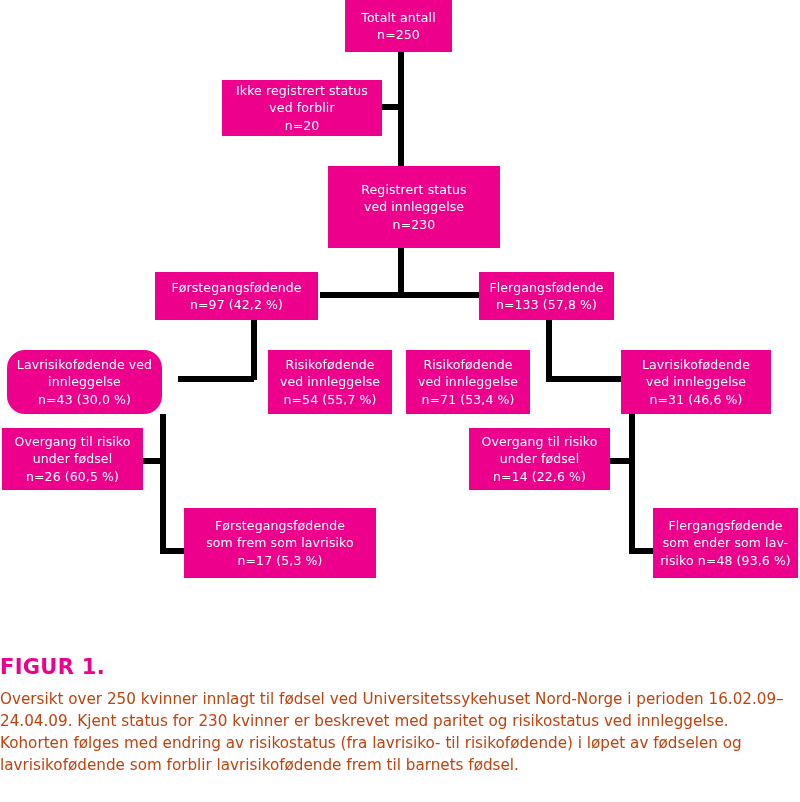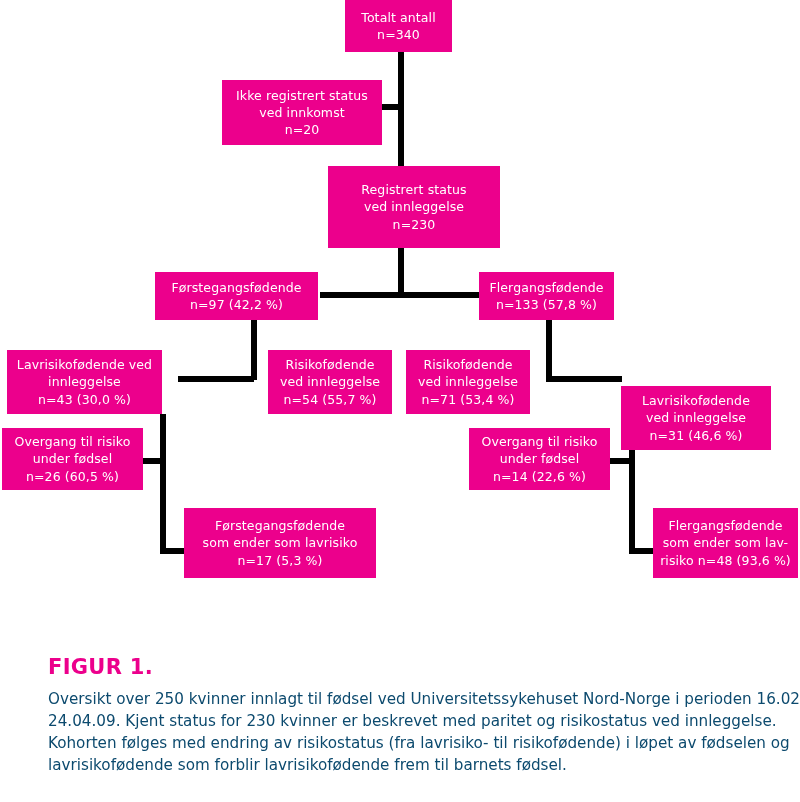--- a/index.html
+++ b/index.html
@@ -31,31 +31,31 @@
     letter-spacing:.1px;
     z-index:2;
   }
   .node .ln{display:block;white-space:nowrap;}
 
   .conn{position:absolute;background:#000000;z-index:1;}
   .v{width:6px;}
   .h{height:6px;}
 
   
-  #caption{position:absolute;left:0;top:655px;width:665px;padding-left:48px;}
+  #caption{position:absolute;left:0;top:655px;width:665px;}
   #figure-label{
     color:#EC008C;
     font-weight:bold;
     font-size:21px;
     letter-spacing:.3px;
     margin:0 0 9px 0;
     font-family:"DejaVu Sans","Liberation Sans",sans-serif;
   }
   #caption-text{
-    color:#0c4a6e;
+    color:#c2410c;
     font-size:15.2px;
     line-height:1.45;
     margin:0;
     width:800px;
     font-family:"DejaVu Sans","Liberation Sans",sans-serif;
   }
 </style>
 </head>
 <body>
 
@@ -78,84 +78,84 @@
     <div class="conn v" style="left:160px;top:414px;height:140px;"></div>
     <div class="conn h" style="left:143px;top:458px;width:20px;"></div>
     <div class="conn h" style="left:160px;top:548px;width:24px;"></div>
 
     <div class="conn v" style="left:629px;top:414px;height:140px;"></div>
     <div class="conn h" style="left:610px;top:458px;width:25px;"></div>
     <div class="conn h" style="left:629px;top:548px;width:24px;"></div>
 
     <div class="node" style="left:345px;top:0px;width:107px;height:52px;">
       <span class="ln">Totalt antall</span>
-      <span class="ln">n=340</span>
+      <span class="ln">n=250</span>
     </div>
 
-    <div class="node" style="left:222px;top:80px;width:160px;height:65px;text-align:center;">
+    <div class="node" style="left:222px;top:80px;width:160px;height:56px;text-align:center;">
       <span class="ln">Ikke registrert status</span>
-      <span class="ln">ved innkomst</span>
+      <span class="ln">ved forblir</span>
       <span class="ln">n=20</span>
     </div>
 
     <div class="node" style="left:328px;top:166px;width:172px;height:82px;">
       <span class="ln">Registrert status</span>
       <span class="ln">ved innleggelse</span>
       <span class="ln">n=230</span>
     </div>
 
     <div class="node" style="left:155px;top:272px;width:163px;height:48px;">
       <span class="ln">Førstegangsfødende</span>
       <span class="ln">n=97 (42,2 %)</span>
     </div>
 
     <div class="node" style="left:479px;top:272px;width:135px;height:48px;">
       <span class="ln">Flergangsfødende</span>
       <span class="ln">n=133 (57,8 %)</span>
     </div>
 
-    <div class="node" style="left:7px;top:350px;width:155px;height:64px;">
+    <div class="node" style="left:7px;top:350px;width:155px;height:64px;border-radius:18px;">
       <span class="ln">Lavrisikofødende ved</span>
       <span class="ln">innleggelse</span>
       <span class="ln">n=43 (30,0 %)</span>
     </div>
 
     <div class="node" style="left:268px;top:350px;width:124px;height:64px;">
       <span class="ln">Risikofødende</span>
       <span class="ln">ved innleggelse</span>
       <span class="ln">n=54 (55,7 %)</span>
     </div>
 
     <div class="node" style="left:406px;top:350px;width:124px;height:64px;">
       <span class="ln">Risikofødende</span>
       <span class="ln">ved innleggelse</span>
       <span class="ln">n=71 (53,4 %)</span>
     </div>
 
-    <div class="node" style="left:621px;top:350px;width:150px;height:64px;margin-top:36px;">
+    <div class="node" style="left:621px;top:350px;width:150px;height:64px;">
       <span class="ln">Lavrisikofødende</span>
       <span class="ln">ved innleggelse</span>
       <span class="ln">n=31 (46,6 %)</span>
     </div>
 
     <div class="node" style="left:2px;top:428px;width:141px;height:62px;">
       <span class="ln">Overgang til risiko</span>
       <span class="ln">under fødsel</span>
       <span class="ln">n=26 (60,5 %)</span>
     </div>
 
     <div class="node" style="left:469px;top:428px;width:141px;height:62px;">
       <span class="ln">Overgang til risiko</span>
       <span class="ln">under fødsel</span>
       <span class="ln">n=14 (22,6 %)</span>
     </div>
 
     <div class="node" style="left:184px;top:508px;width:192px;height:70px;">
       <span class="ln">Førstegangsfødende</span>
-      <span class="ln">som ender som lavrisiko</span>
+      <span class="ln">som frem som lavrisiko</span>
       <span class="ln">n=17 (5,3 %)</span>
     </div>
 
     <div class="node" style="left:653px;top:508px;width:145px;height:70px;">
       <span class="ln">Flergangsfødende</span>
       <span class="ln">som ender som lav-</span>
       <span class="ln">risiko n=48 (93,6 %)</span>
     </div>
 
   </div>

